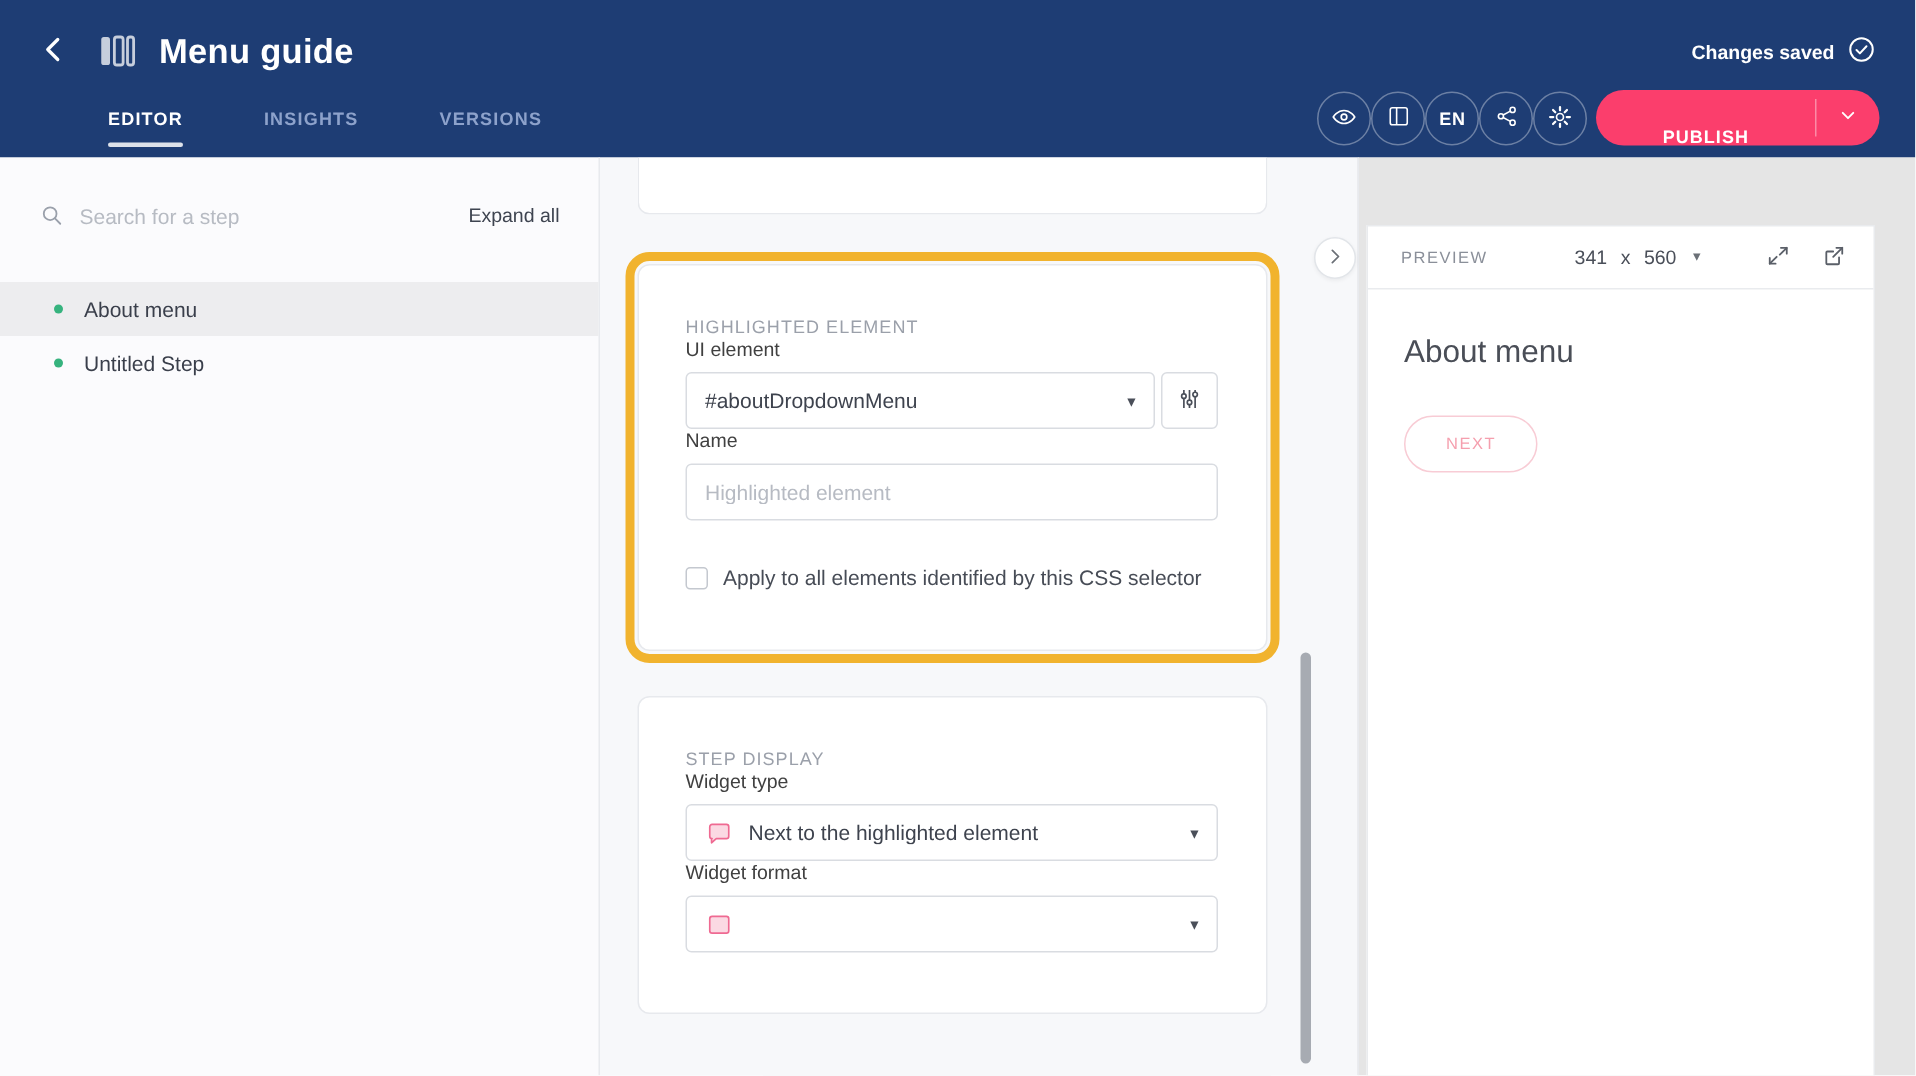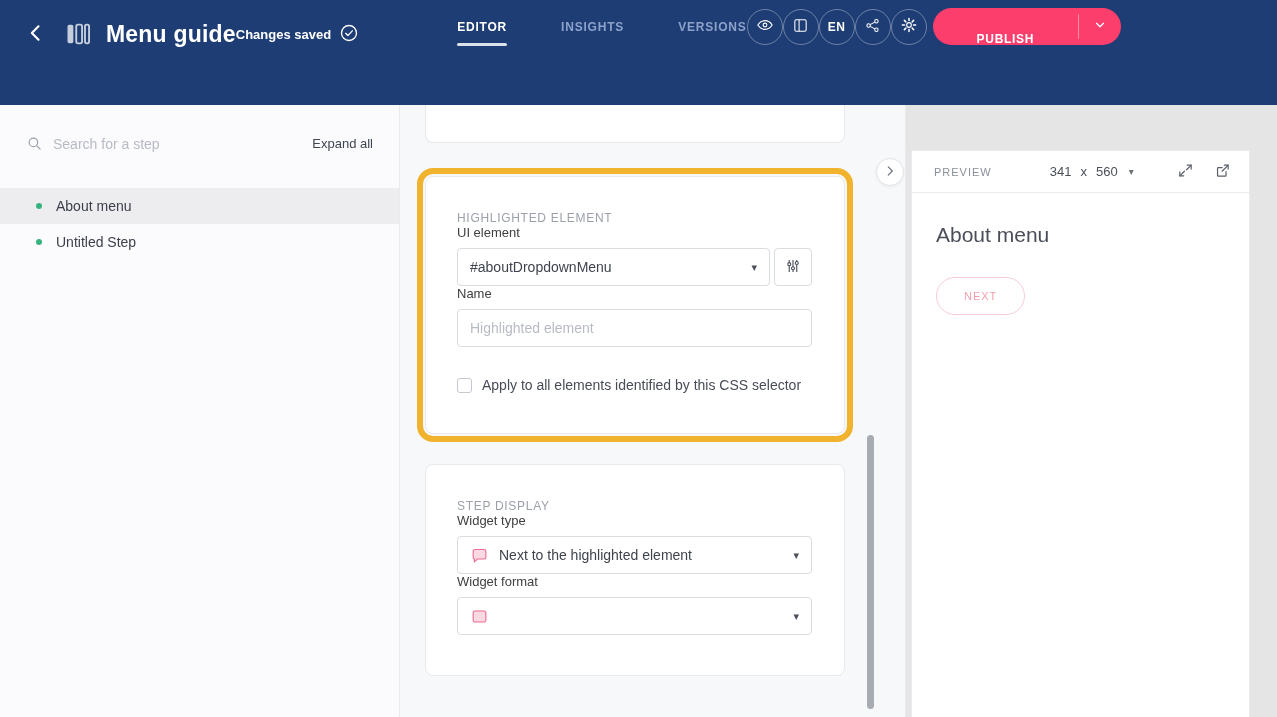--- a/index.html
+++ b/index.html
@@ -1,32 +1,32 @@
 <!DOCTYPE html>
 <html><head>
 <meta charset="utf-8">
 <style>
   * { margin: 0; padding: 0; box-sizing: border-box; }
   html, body { width: 1277px; height: 717px; }
   body { font-family: "Liberation Sans", "DejaVu Sans", sans-serif; }
   .app { position: relative; width: 1277px; height: 717px; overflow: hidden; background: #f7f8fa; }
 
   
-  .header { height: 105px; background: #1e3d74; color: #fff; display: flex; flex-direction: row; }
+  .header { height: 105px; background: #1e3d74; color: #fff; display: flex; flex-direction: column; }
   .header-row1 { display: flex; align-items: center; padding: 16px 26px 0 26px; height: 52px; }
   .back-btn { background: none; border: none; color: #fff; cursor: pointer; display: flex; align-items: center; padding: 0; margin-right: 18px; }
   .logo { color: rgba(255,255,255,0.75); display: flex; align-items: center; margin-right: 14px; }
   .page-title { font-size: 23px; font-weight: 700; letter-spacing: 0.2px; }
   .changes-saved { margin-left: auto; display: flex; align-items: center; gap: 8px; font-size: 13px; font-weight: 700; }
   .header-row2 { display: flex; align-items: center; padding: 0 24px 0 72px; height: 53px; }
   .tabs { display: flex; gap: 54px; height: 100%; align-items: center; }
   .tab { font-size: 12px; font-weight: 700; letter-spacing: 0.8px; color: #8da2cb; height: 100%; display: flex; align-items: center; position: relative; cursor: pointer; }
   .tab.active { color: #ffffff; }
   .tab.active::after { content: ""; position: absolute; bottom: 7px; left: 0; right: 0; height: 3px; background: rgba(255,255,255,0.85); border-radius: 2px; }
-  .header-actions { margin-left: auto; display: flex; align-items: center; }
+  .header-actions { margin-left: auto; display: flex; align-items: flex-end; }
   .circle-btn { width: 36px; height: 36px; border-radius: 50%; border: 1px solid rgba(255,255,255,0.35); background: transparent; color: #fff; display: flex; align-items: center; justify-content: center; cursor: pointer; font-family: inherit; }
   .circle-btn .lang { font-size: 12px; font-weight: 700; letter-spacing: 0.5px; color: #fff; }
   .build-btn { height: 37px; border-radius: 20px; border: 1px solid rgba(255,255,255,0.75); background: transparent; color: #fff; font-size: 12px; font-weight: 700; letter-spacing: 0.6px; padding: 0 26px; cursor: pointer; margin-left: 4px; font-family: inherit; }
   .publish-split { display: flex; align-items: stretch; height: 37px; border-radius: 20px; background: #fb3e6c; overflow: hidden; margin-left: 6px; }
   .publish-main { border: none; background: transparent; color: #fff; font-size: 12px; font-weight: 700; letter-spacing: 0.7px; padding: 0 44px; cursor: pointer; font-family: inherit; margin-top: 24px; }
   .publish-divider { width: 1px; background: rgba(255,255,255,0.4); margin: 6px 0; }
   .publish-caret { border: none; background: transparent; color: #fff; width: 42px; display: flex; align-items: center; justify-content: center; cursor: pointer; }
 
   
   .body { position: relative; display: flex; height: 612px; }

